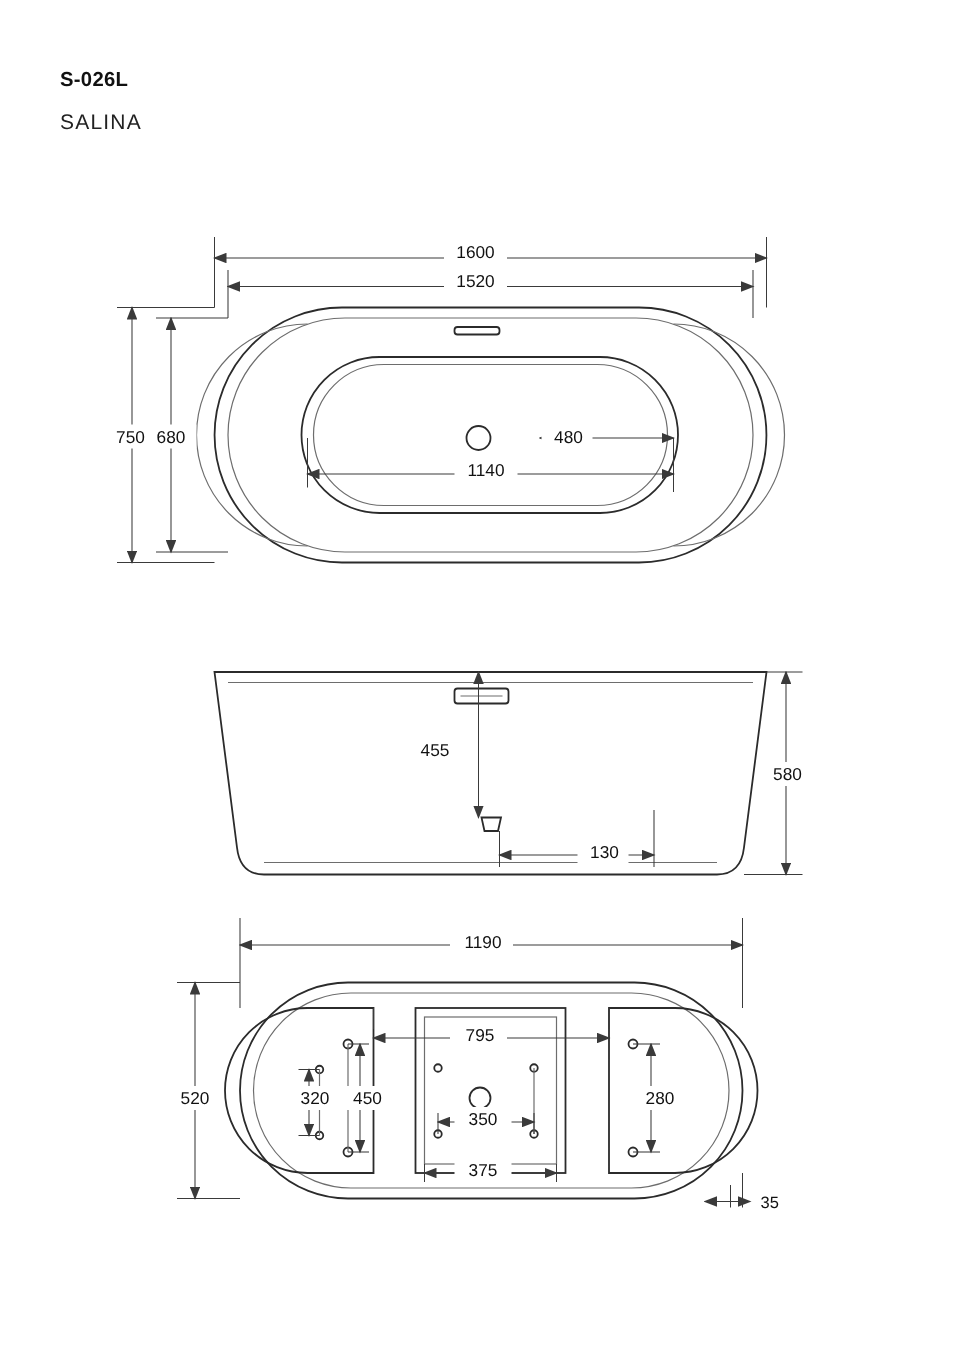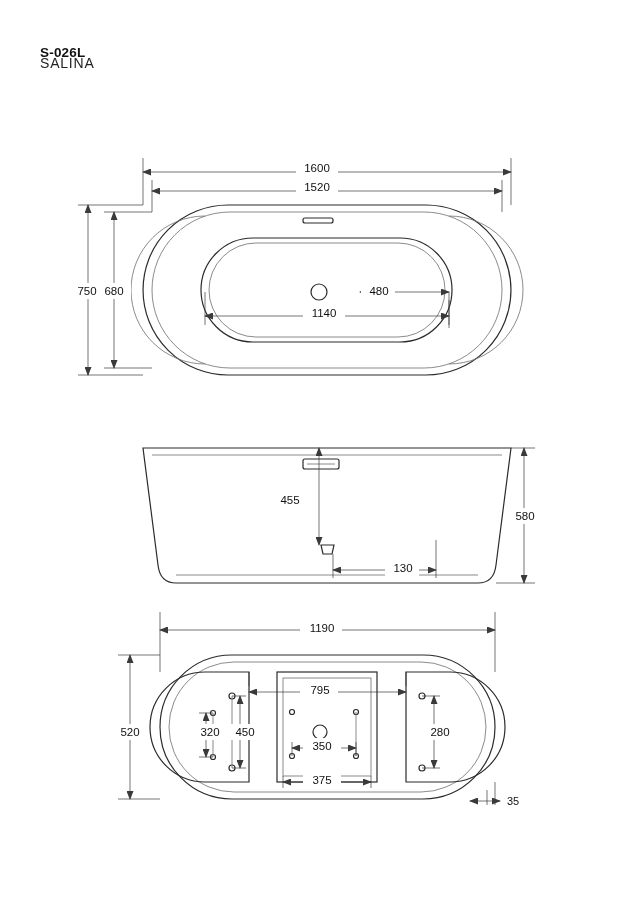--- a/index.html
+++ b/index.html
@@ -26,21 +26,21 @@
     left: 40px;
     top: 45px;
     font-size: 13.5px;
     font-weight: bold;
     letter-spacing: 0.2px;
     color: #111;
   }
   .title-name {
     position: absolute;
     left: 40px;
-    top: 55px;
+    top: 73px;
     font-size: 14px;
     font-weight: normal;
     letter-spacing: 0.8px;
     color: #222;
   }
   svg {
     position: absolute;
     left: 0;
     top: 0;
     overflow: visible;

